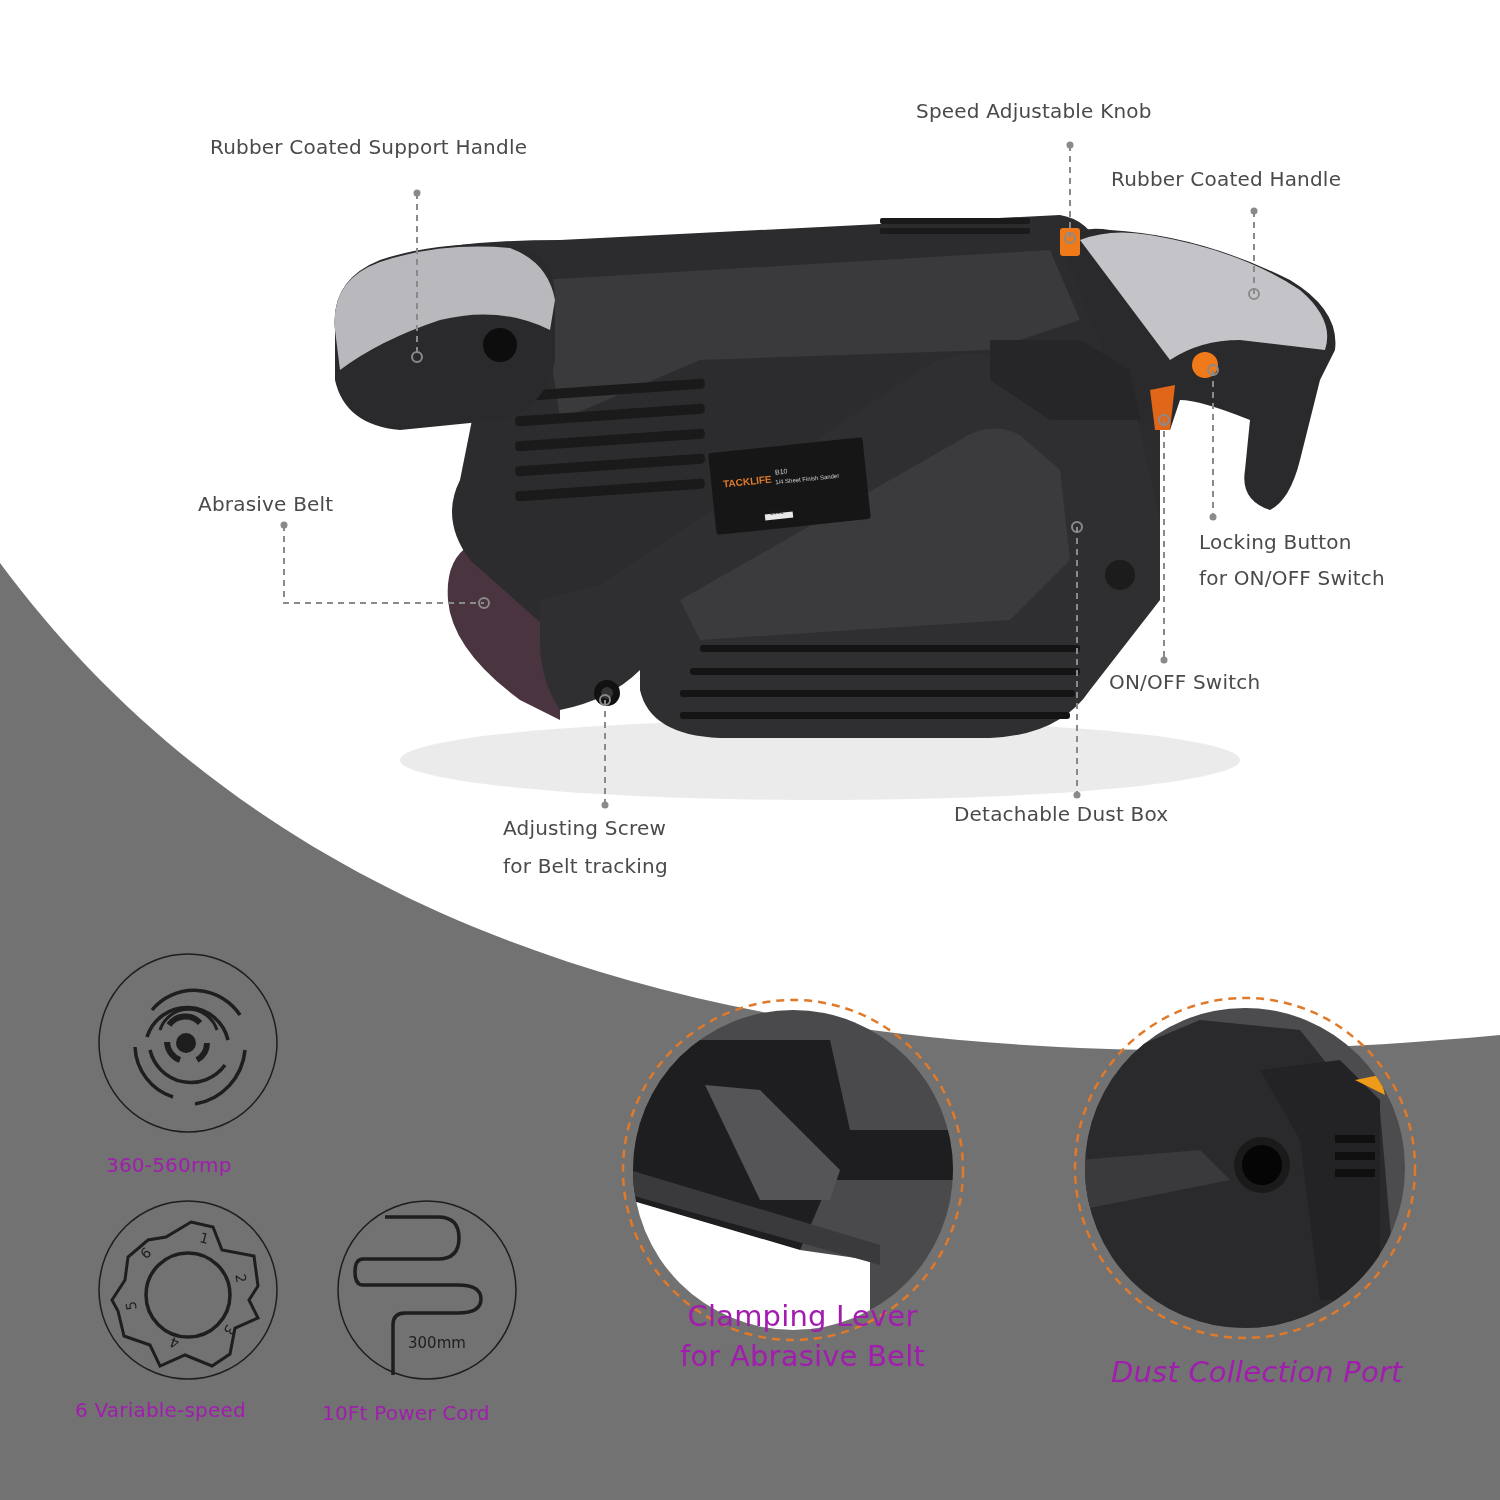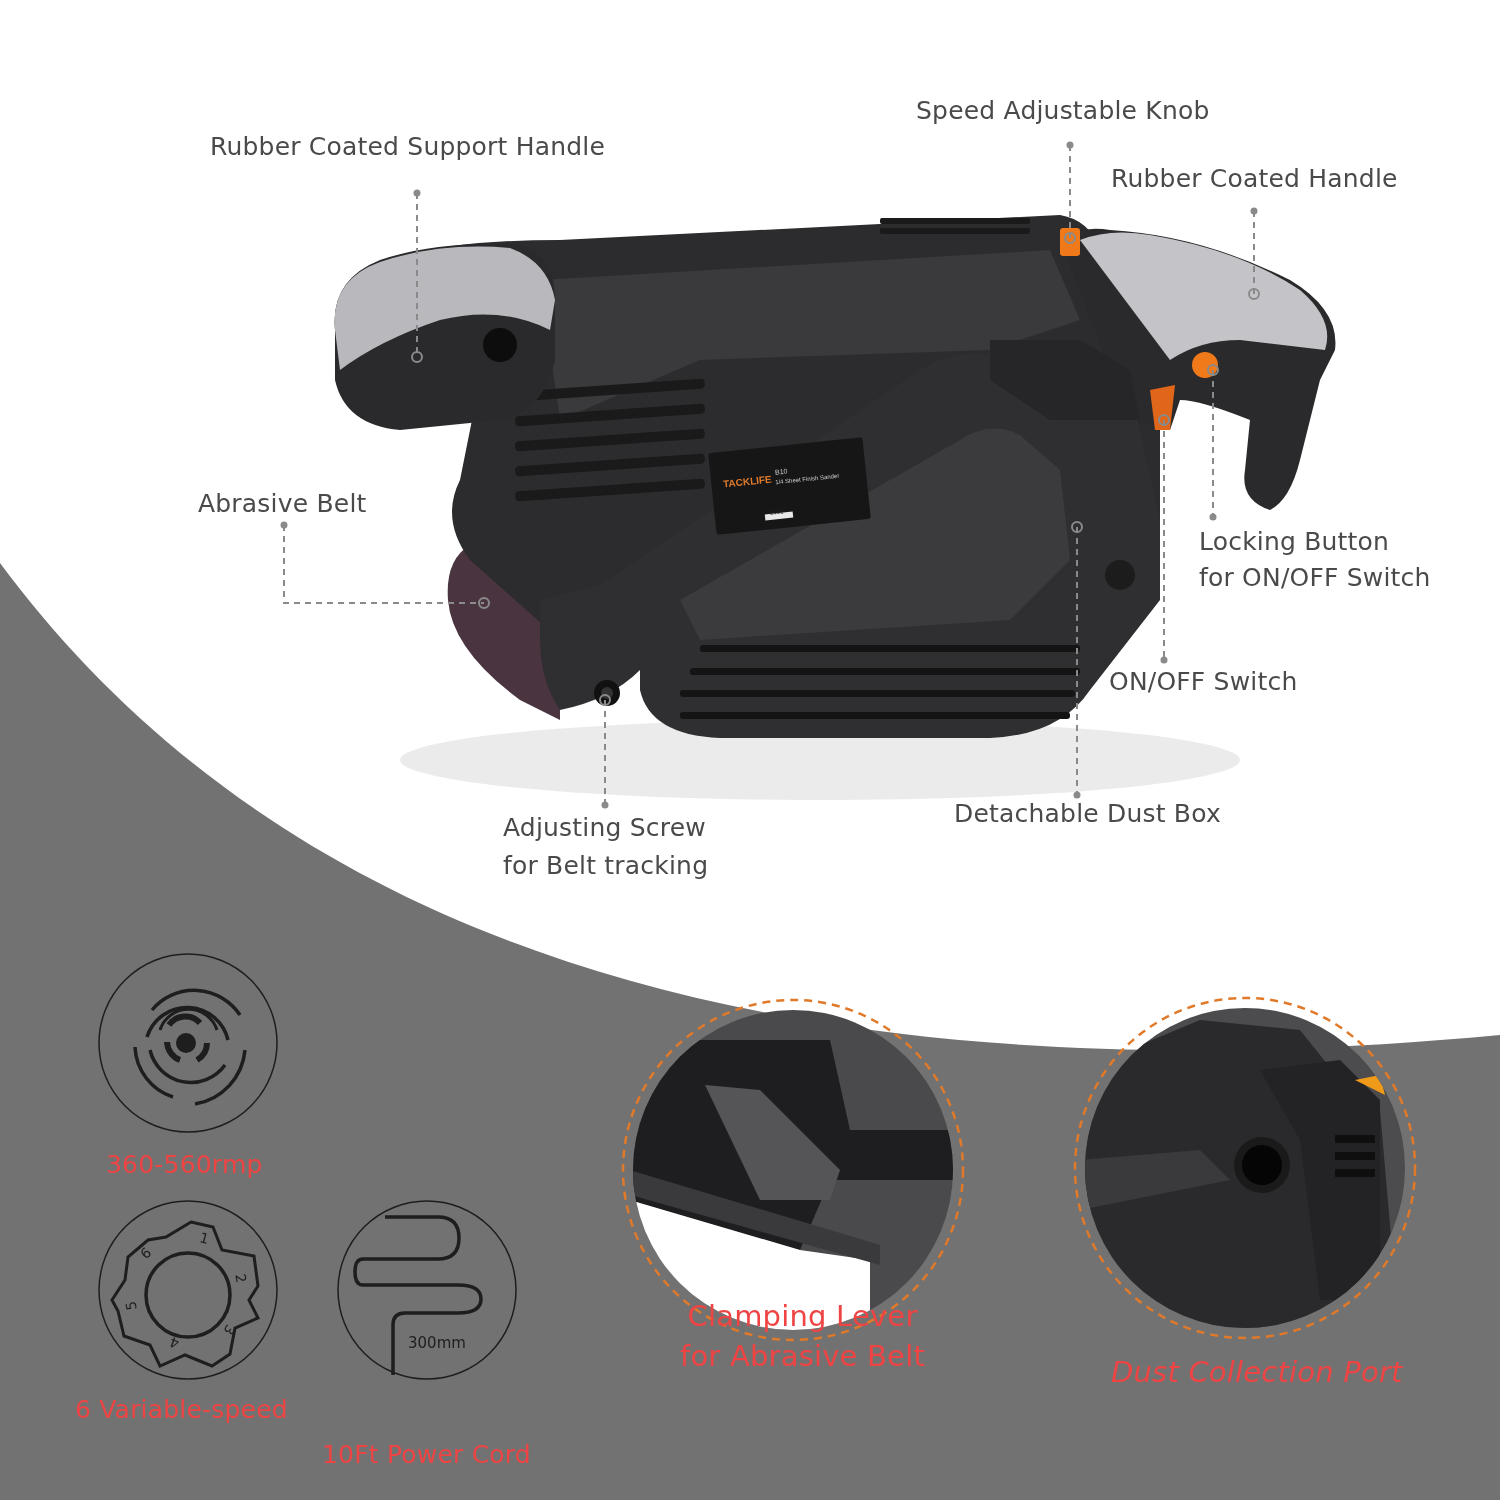--- a/index.html
+++ b/index.html
@@ -1,19 +1,19 @@
 <!DOCTYPE html>
 <html><head>
   <meta charset="utf-8">
   <style>
     html, body { margin:0; padding:0; }
     body { width:1500px; height:1500px; position:relative; overflow:hidden; background:#ffffff; font-family:"DejaVu Sans", sans-serif; }
     .bg-svg { position:absolute; left:0; top:0; width:1500px; height:1500px; }
-    .label { position:absolute; color:#4a4a4a; font-size:25px; line-height:36px; white-space:nowrap; letter-spacing:0.2px; }
-    .label.light { color:#ef4444; }
+    .label { position:absolute; color:#4a4a4a; font-size:20px; line-height:36px; white-space:nowrap; letter-spacing:0.2px; }
+    .label.light { color:#a21caf; }
     .abs { position:absolute; }
   </style>
 </head>
 <body>
 
 <svg class="bg-svg" viewBox="0 0 1500 1500" xmlns="http://www.w3.org/2000/svg">
 
   <path d="M0,563 C250,900 700,1110 1500,1035 L1500,1500 L0,1500 Z" fill="#727272"></path>
 
   <g>
@@ -183,19 +183,19 @@
 </div>
 <div class="label" style="left:1109px;top:664px;">ON/OFF Switch</div>
 <div class="label" style="left:503px;top:809px;line-height:38px;">
   <div>Adjusting Screw</div>
   <div>for Belt tracking</div>
 </div>
 <div class="label" style="left:954px;top:796px;">Detachable Dust Box</div>
 
 <div class="label light" style="left:106px;top:1147px;">360-560rmp</div>
 <div class="label light" style="left:75px;top:1392px;text-align:right;">6 Variable-speed</div>
-<div class="label light" style="left:322px;top:1395px;margin-top:42px;">10Ft Power Cord</div>
+<div class="label light" style="left:322px;top:1395px;">10Ft Power Cord</div>
 
 <div class="label light" style="left:680px;top:1296px;line-height:40px;font-size:29px;text-align:center;">
   <div>Clamping Lever</div>
   <div>for Abrasive Belt</div>
 </div>
 <div class="label light" style="left:1111px;top:1354px;font-size:29px;font-style:italic;">Dust Collection Port</div>
 
 </body></html>

